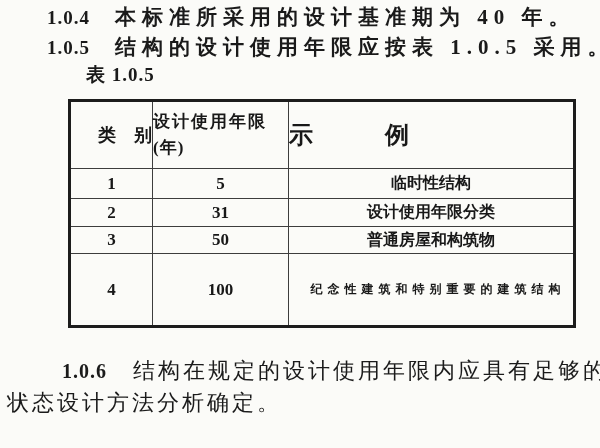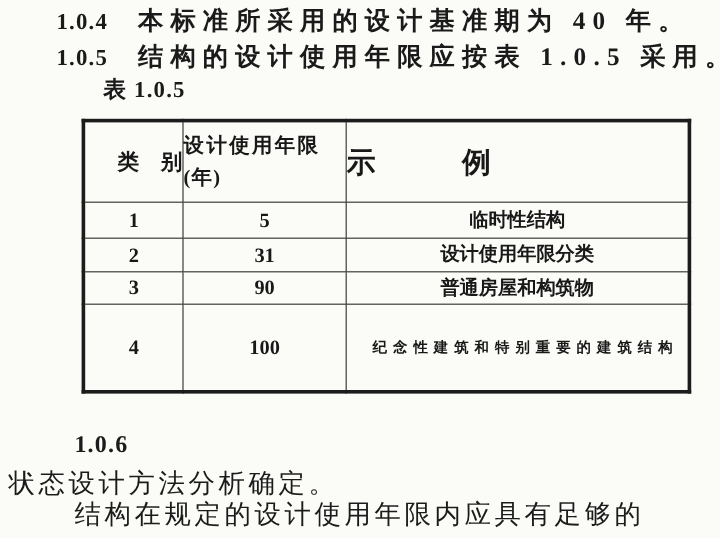--- a/index.html
+++ b/index.html
@@ -119,21 +119,21 @@
   
   .clause-106{
     position:absolute;
     top:355px;left:4px;
     width:594px;
     font-family:"Liberation Serif",serif;
     font-size:22px;
     letter-spacing:3px;
     color:#1b1b1b;
   }
-  .clause-106 .l{height:32px;line-height:32px;white-space:nowrap;flex-direction:column;}
+  .clause-106 .l{height:32px;line-height:32px;white-space:nowrap;}
   .clause-106 .l1{padding-left:58px;display:flex;align-items:baseline;gap:26px;}
   .clause-106 .l1 .clause-num{font-size:20px;}
   .clause-106 .l3{padding-left:3px;}
 </style>
 </head>
 <body>
 
 <div class="page">
 
   <div class="clause-line clause-104">
@@ -172,21 +172,21 @@
         <td class="num-cell">5</td>
         <td class="example-cell">临时性结构</td>
       </tr>
       <tr class="r2">
         <td class="num-cell">2</td>
         <td class="num-cell">31</td>
         <td class="example-cell">设计使用年限分类</td>
       </tr>
       <tr class="r3">
         <td class="num-cell">3</td>
-        <td class="num-cell">90</td>
+        <td class="num-cell">50</td>
         <td class="example-cell">普通房屋和构筑物</td>
       </tr>
       <tr class="r4">
         <td class="num-cell">4</td>
         <td class="num-cell">100</td>
         <td class="example-cell example-long">纪念性建筑和特别重要的建筑结构</td>
       </tr>
     </tbody>
   </table>
 

